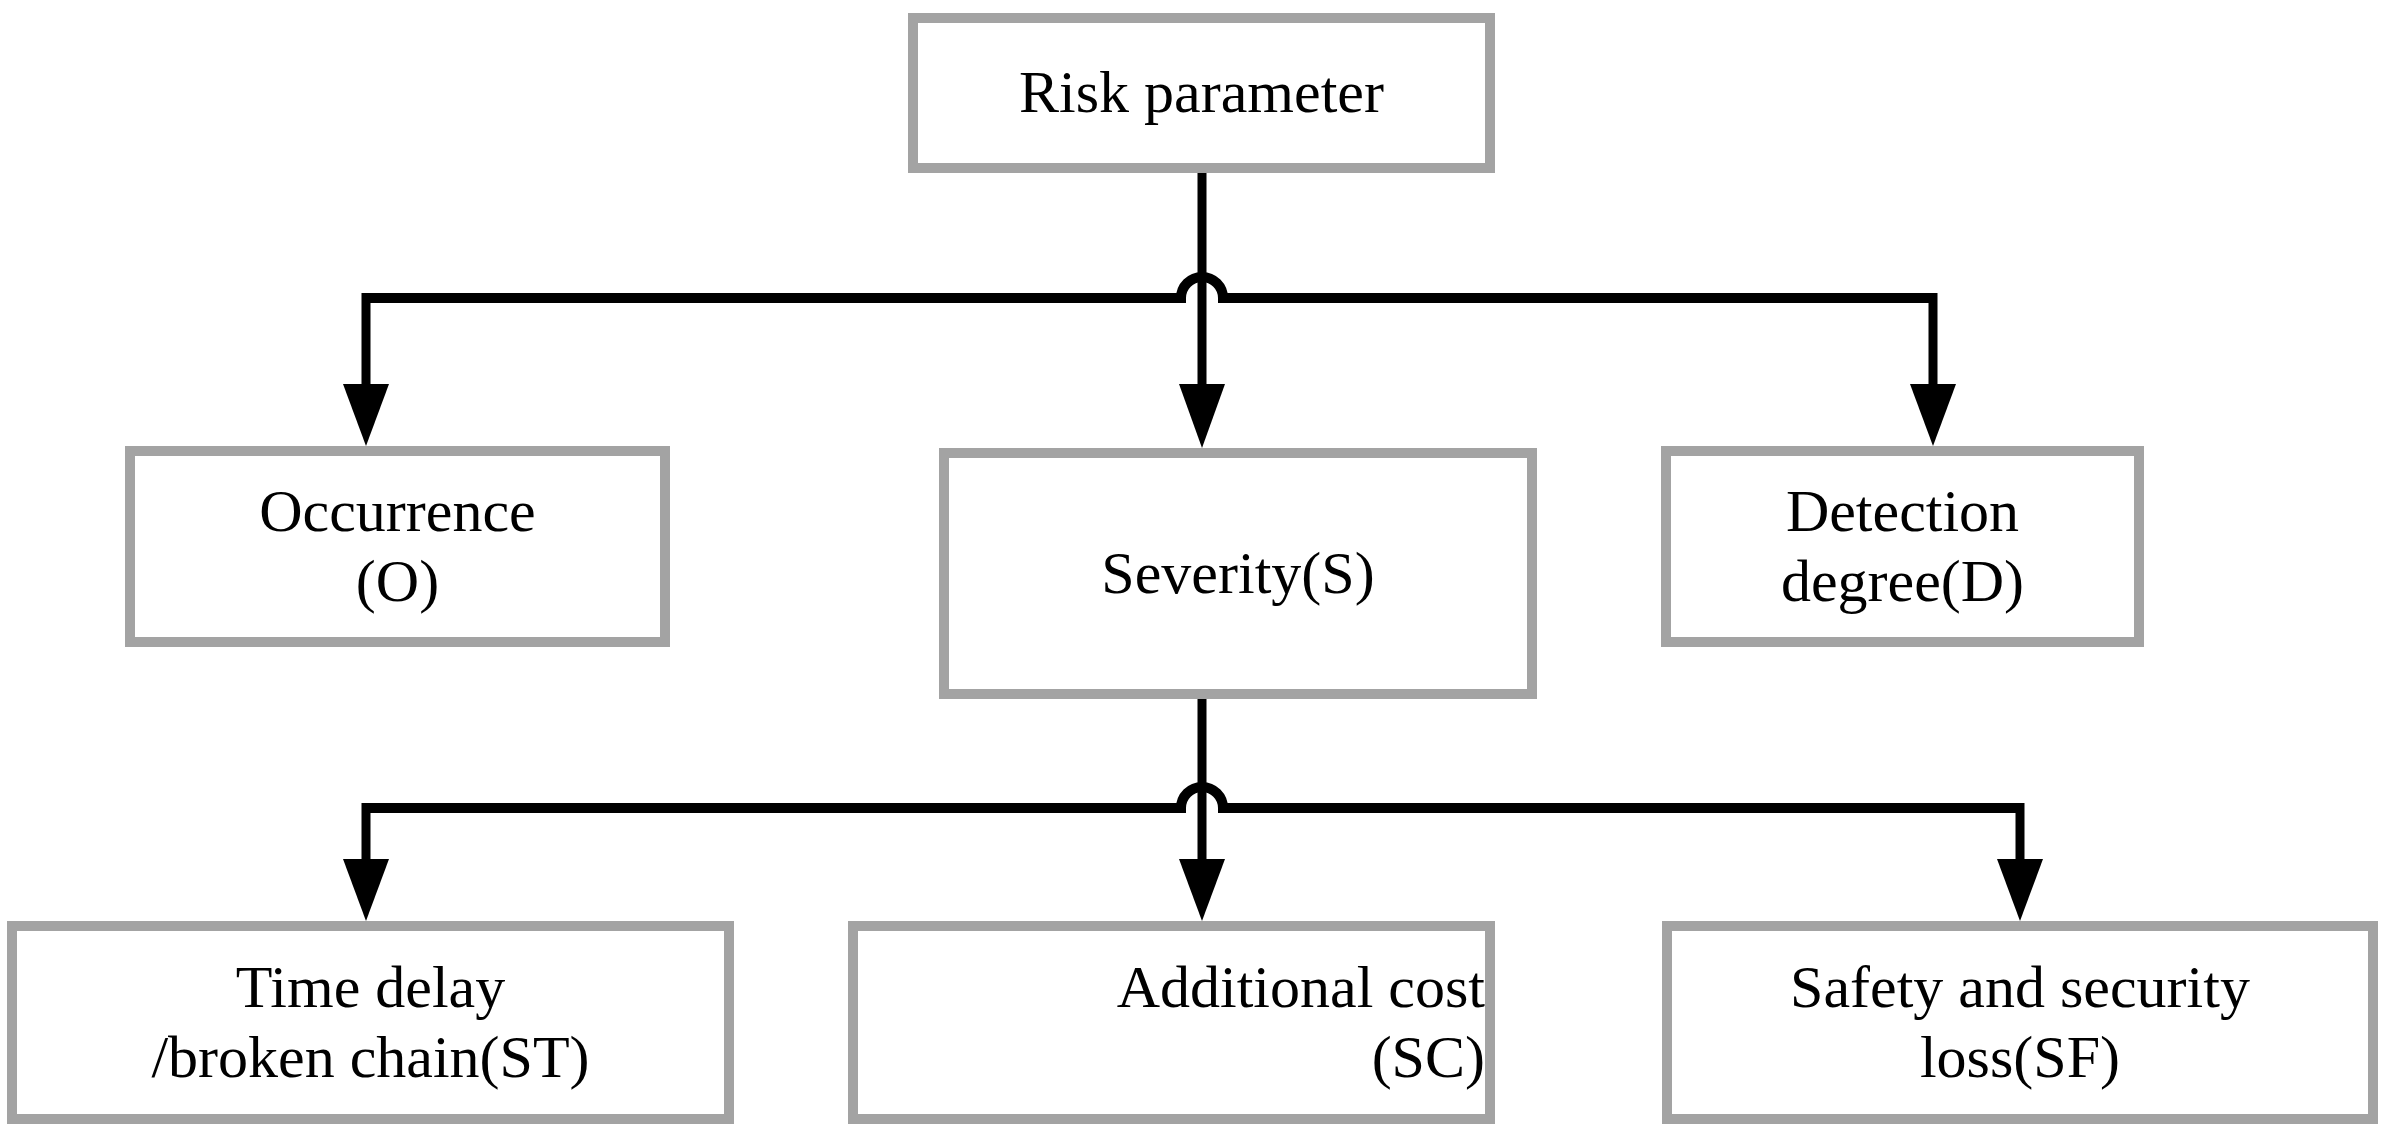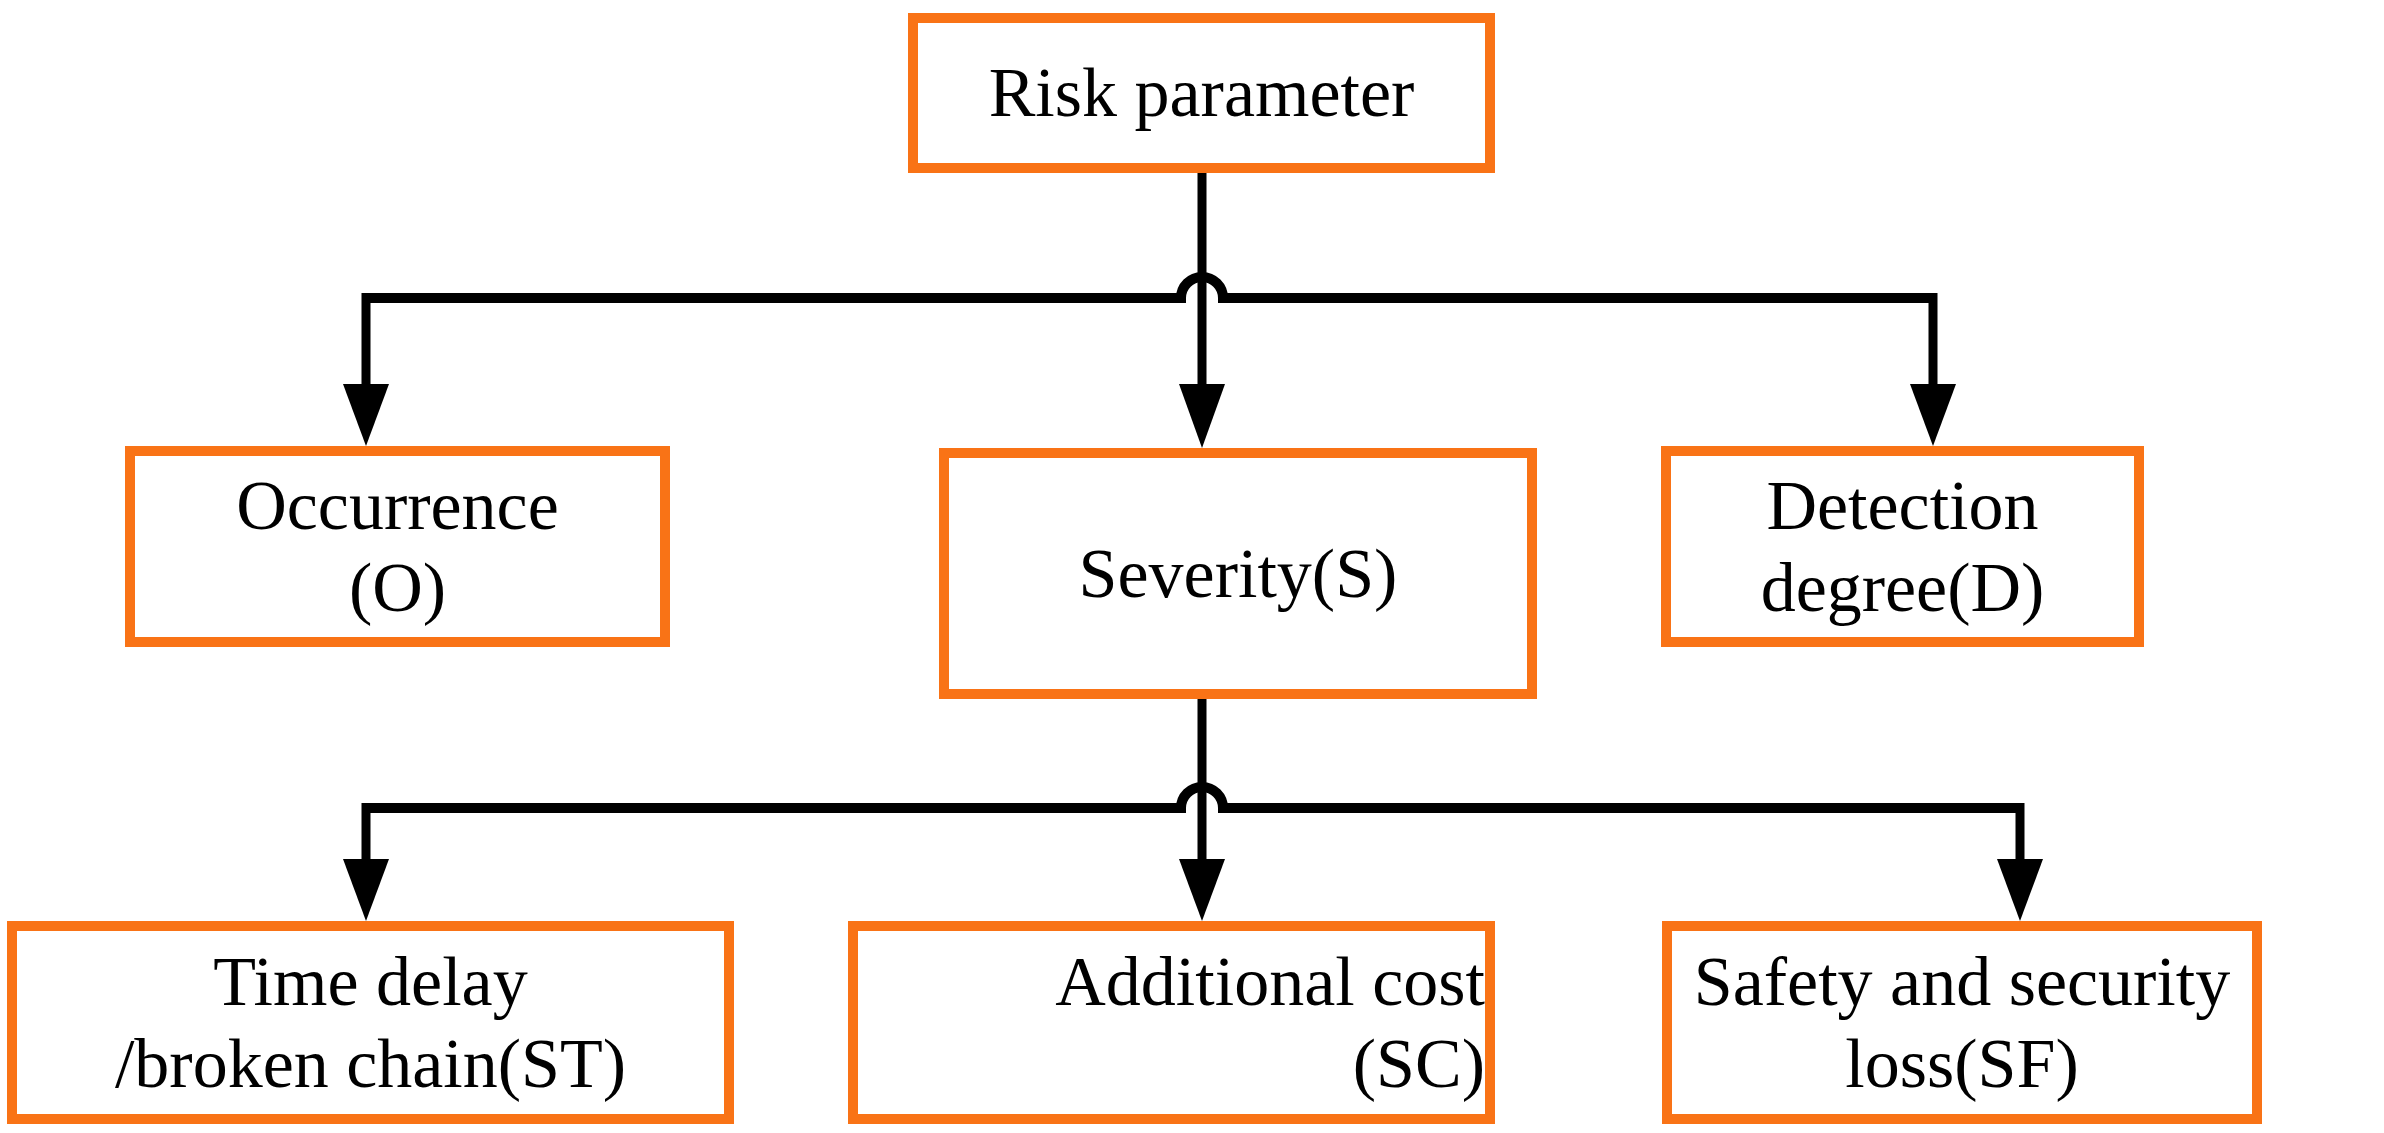--- a/index.html
+++ b/index.html
@@ -30,41 +30,41 @@
     stroke: #000000;
     fill: none;
   }
   svg.connectors polygon {
     fill: #000000;
     stroke: none;
   }
   .node {
     position: absolute;
     box-sizing: border-box;
-    border: 10px solid #f97316;
+    border: 10px solid #a3a3a3;
     background: #ffffff;
     display: flex;
     flex-direction: column;
     align-items: center;
     justify-content: center;
     text-align: center;
-    font-size: 70px;
+    font-size: 60px;
     line-height: 1.16;
     font-weight: 400;
     white-space: nowrap;
   }
   .node .line { display: block; }
 
   #node-root            { left: 908px;  top: 13px;  width: 587px; height: 160px; }
   #node-occurrence      { left: 125px;  top: 446px; width: 545px; height: 201px; }
   #node-severity        { left: 907px;  top: 448px; width: 598px; height: 251px; margin-left: 32px; }
   #node-detection       { left: 1661px; top: 446px; width: 483px; height: 201px; }
   #node-time-delay      { left: 7px;    top: 921px; width: 727px; height: 203px; text-align: center; }
   #node-additional-cost { left: 848px;  top: 921px; width: 647px; height: 203px; align-items: flex-end; }
-  #node-safety-loss     { left: 1662px; top: 921px; width: 600px; height: 203px; }
+  #node-safety-loss     { left: 1662px; top: 921px; width: 716px; height: 203px; }
 </style>
 </head>
 <body>
 
 <div class="canvas">
 
   <svg class="connectors" viewBox="0 0 2384 1133">
 
     <path d="M1202 173 V386" stroke-width="9"></path>
     <path d="M366 298 H1181 A21 21 0 0 1 1223 298 H1933" stroke-width="10"></path>

